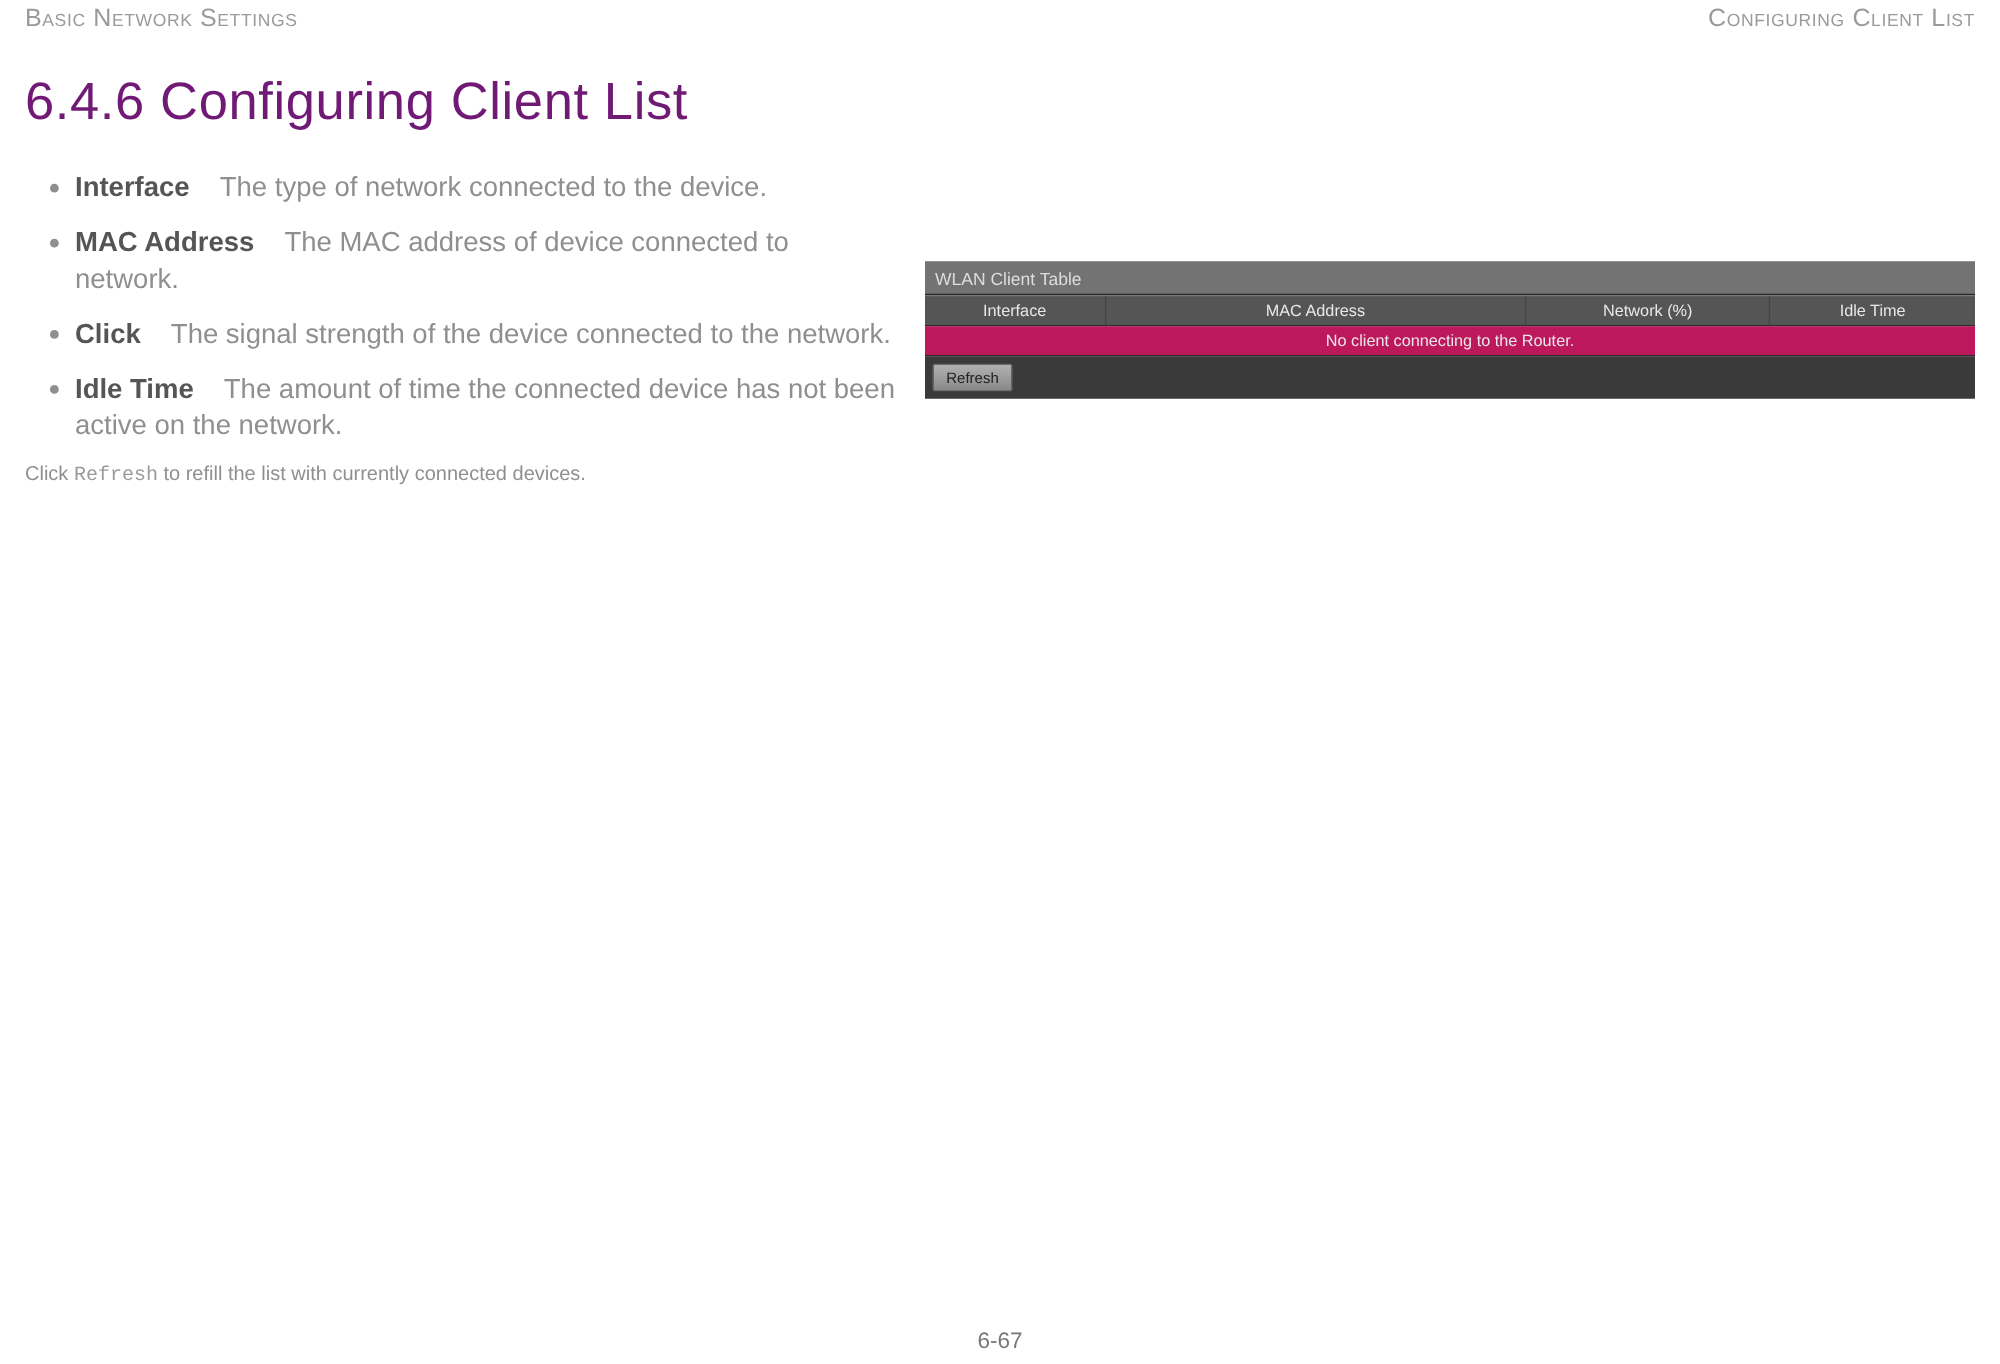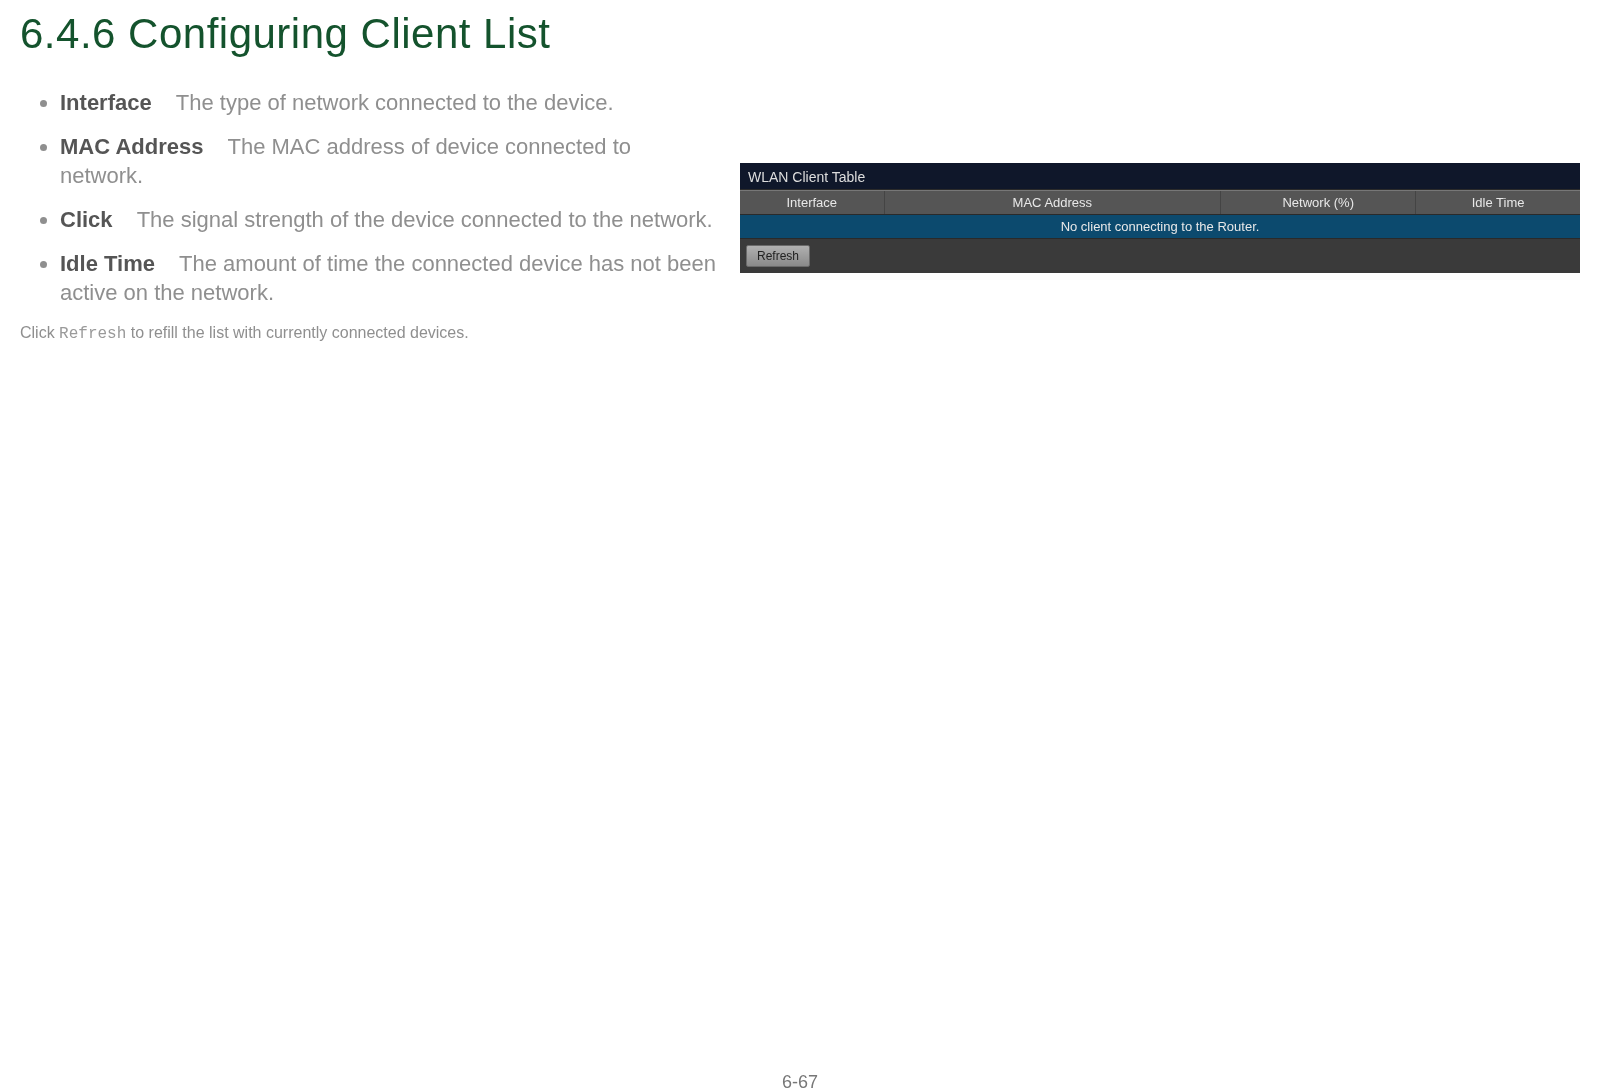--- a/index.html
+++ b/index.html
@@ -22,21 +22,21 @@
       font-variant: small-caps;
       font-size: 20px;
       color: #9a9a9a;
       letter-spacing: 0.5px;
       padding-top: 4px;
       padding-bottom: 20px;
     }
     h1.section-heading {
       font-weight: 400;
       font-size: 42px;
-      color: #14532d;
+      color: #701a75;
       margin: 10px 0 30px 0;
       letter-spacing: 0.5px;
     }
     .lead {
       font-size: 22px;
       color: #8f8f8f;
       margin-bottom: 36px;
     }
     .two-col {
       display: flex;
@@ -72,21 +72,21 @@
       color: #9a9a9a;
     }
     
     .shot {
       flex: 1;
       margin-top: 2px;
       color: #ddd;
       font-family: Arial, Helvetica, sans-serif;
     }
     .shot-title {
-      background: #0f172a;
+      background: #737373;
       color: #ddd;
       font-size: 14px;
       padding: 6px 8px 4px 8px;
       border-bottom: 1px solid #2a2a2a;
     }
     .shot-header-row {
       background: #555;
       display: flex;
       font-size: 13px;
       color: #e8e8e8;
@@ -97,21 +97,21 @@
     .shot-header-row > div {
       padding: 4px 6px;
       border-right: 1px solid #444;
       box-sizing: border-box;
     }
     .col-int { flex: 1.3; }
     .col-mac { flex: 3.2; }
     .col-sig { flex: 1.8; }
     .col-idle { flex: 1.5; border-right: none !important; }
     .shot-empty-row {
-      background: #0c4a6e;
+      background: #be185d;
       font-size: 13px;
       color: #e8e8e8;
       text-align: center;
       padding: 4px 6px;
       border-bottom: 1px solid #2a2a2a;
     }
     .shot-footer {
       background: #3a3a3a;
       padding: 6px 6px 6px 6px;
     }
@@ -133,20 +133,24 @@
       right: 0;
       text-align: center;
       font-size: 18px;
       color: #777;
     }
   </style>
 </head>
 <body>
 
 <div class="page">
+  <div class="running-headers">
+    <span>Basic Network Settings</span>
+    <span>Configuring Client List</span>
+  </div>
 
   <h1 class="section-heading">6.4.6 Configuring Client List</h1>
 
 
   <div class="two-col">
     <div class="defs">
       <ul class="defs-list">
         <li>
           <span class="term">Interface</span>
           <span>&nbsp;&nbsp;</span>

